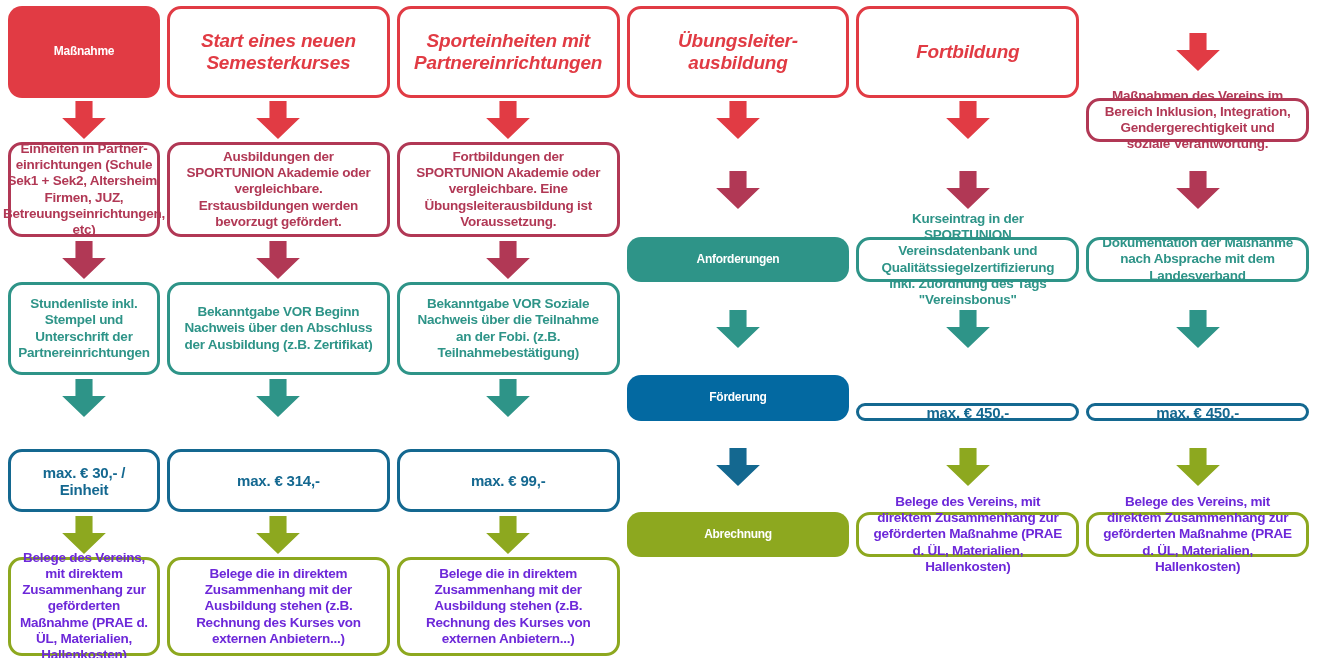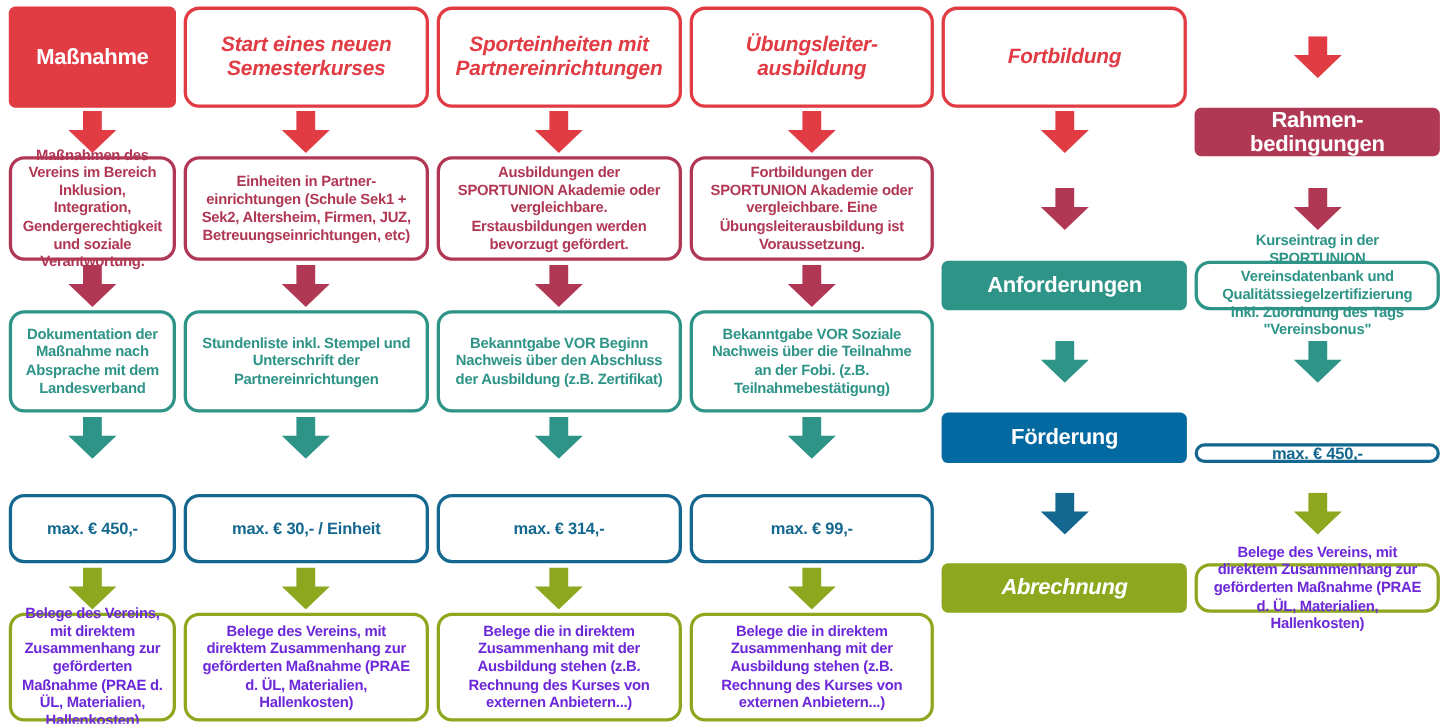--- a/index.html
+++ b/index.html
@@ -11,24 +11,24 @@
   .board {
     display: grid;
     grid-template-columns: 152px repeat(5, 1fr);
     grid-template-rows: 92px 44px 95px 45px 93px 46px 91px 45px 99px;
     column-gap: 7px;
     width: 1317px; height: 658px;
     padding: 6px 8px 2px 8px;
     box-sizing: border-box;
   }
   .label-cell {
-    border-radius: 6px;
+    border-radius: 14px;
     color: #ffffff;
     font-weight: bold;
-    font-size: 20px;
+    font-size: 12px;
     letter-spacing: -0.3px;
     display: flex; align-items: center; justify-content: center;
     text-align: center;
     white-space: pre-line;
     line-height: 1.12;
   }
   .box {
     background: #ffffff;
     border: 3px solid;
     border-radius: 14px;
@@ -56,21 +56,21 @@
     font-weight: 600;
     letter-spacing: -0.2px;
   }
   .arrow-cell { display: flex; align-items: center; justify-content: center; }
   .arrow-cell svg { width: 46px; height: 38px; display: block; }
 
   .bg-red    { background: #e13b44; }
   .bg-maroon { background: #b13855; }
   .bg-teal   { background: #2e9488; }
   .bg-blue   { background: #0369a1; }
-  .bg-olive  { background: #8da81f; font-style: italic; }
+  .bg-olive  { background: #8da81f; }
 
   .fg-red    { color: #e13b44; border-color: #e13b44; }
   .fg-maroon { color: #b13855; border-color: #b13855; }
   .fg-teal   { color: #2e9488; border-color: #2e9488; }
   .fg-blue   { color: #146890; border-color: #146890; margin-top: 28px; }
   .fg-olive  { color: #6d28d9; border-color: #8da81f; }
 
   .fill-red    path { fill: #e13b44; }
   .fill-maroon path { fill: #b13855; }
   .fill-teal   path { fill: #2e9488; }
@@ -113,22 +113,20 @@
       <svg class="fill-red" viewBox="0 0 46 40">
         <path d="M14 0 H32 V18 H46 L23 40 L0 18 H14 Z"></path>
       </svg>
     </div>
   <div class="arrow-cell">
       <svg class="fill-red" viewBox="0 0 46 40">
         <path d="M14 0 H32 V18 H46 L23 40 L0 18 H14 Z"></path>
       </svg>
     </div>
 
-  <div class="label-cell bg-maroon">Rahmen-
-bedingungen</div>
   <div class="box body-cell fg-maroon">Maßnahmen des Vereins im Bereich Inklusion, Integration, Gendergerechtigkeit und soziale Verantwortung.</div>
   <div class="box body-cell fg-maroon">Einheiten in Partner-einrichtungen (Schule Sek1 + Sek2, Altersheim, Firmen, JUZ, Betreuungseinrichtungen, etc)</div>
   <div class="box body-cell fg-maroon">Ausbildungen der SPORTUNION Akademie oder vergleichbare. Erstausbildungen werden bevorzugt gefördert.</div>
   <div class="box body-cell fg-maroon">Fortbildungen der SPORTUNION Akademie oder vergleichbare. Eine Übungsleiterausbildung ist Voraussetzung.</div>
 
   <div class="arrow-cell">
       <svg class="fill-maroon" viewBox="0 0 46 40">
         <path d="M14 0 H32 V18 H46 L23 40 L0 18 H14 Z"></path>
       </svg>
     </div>

